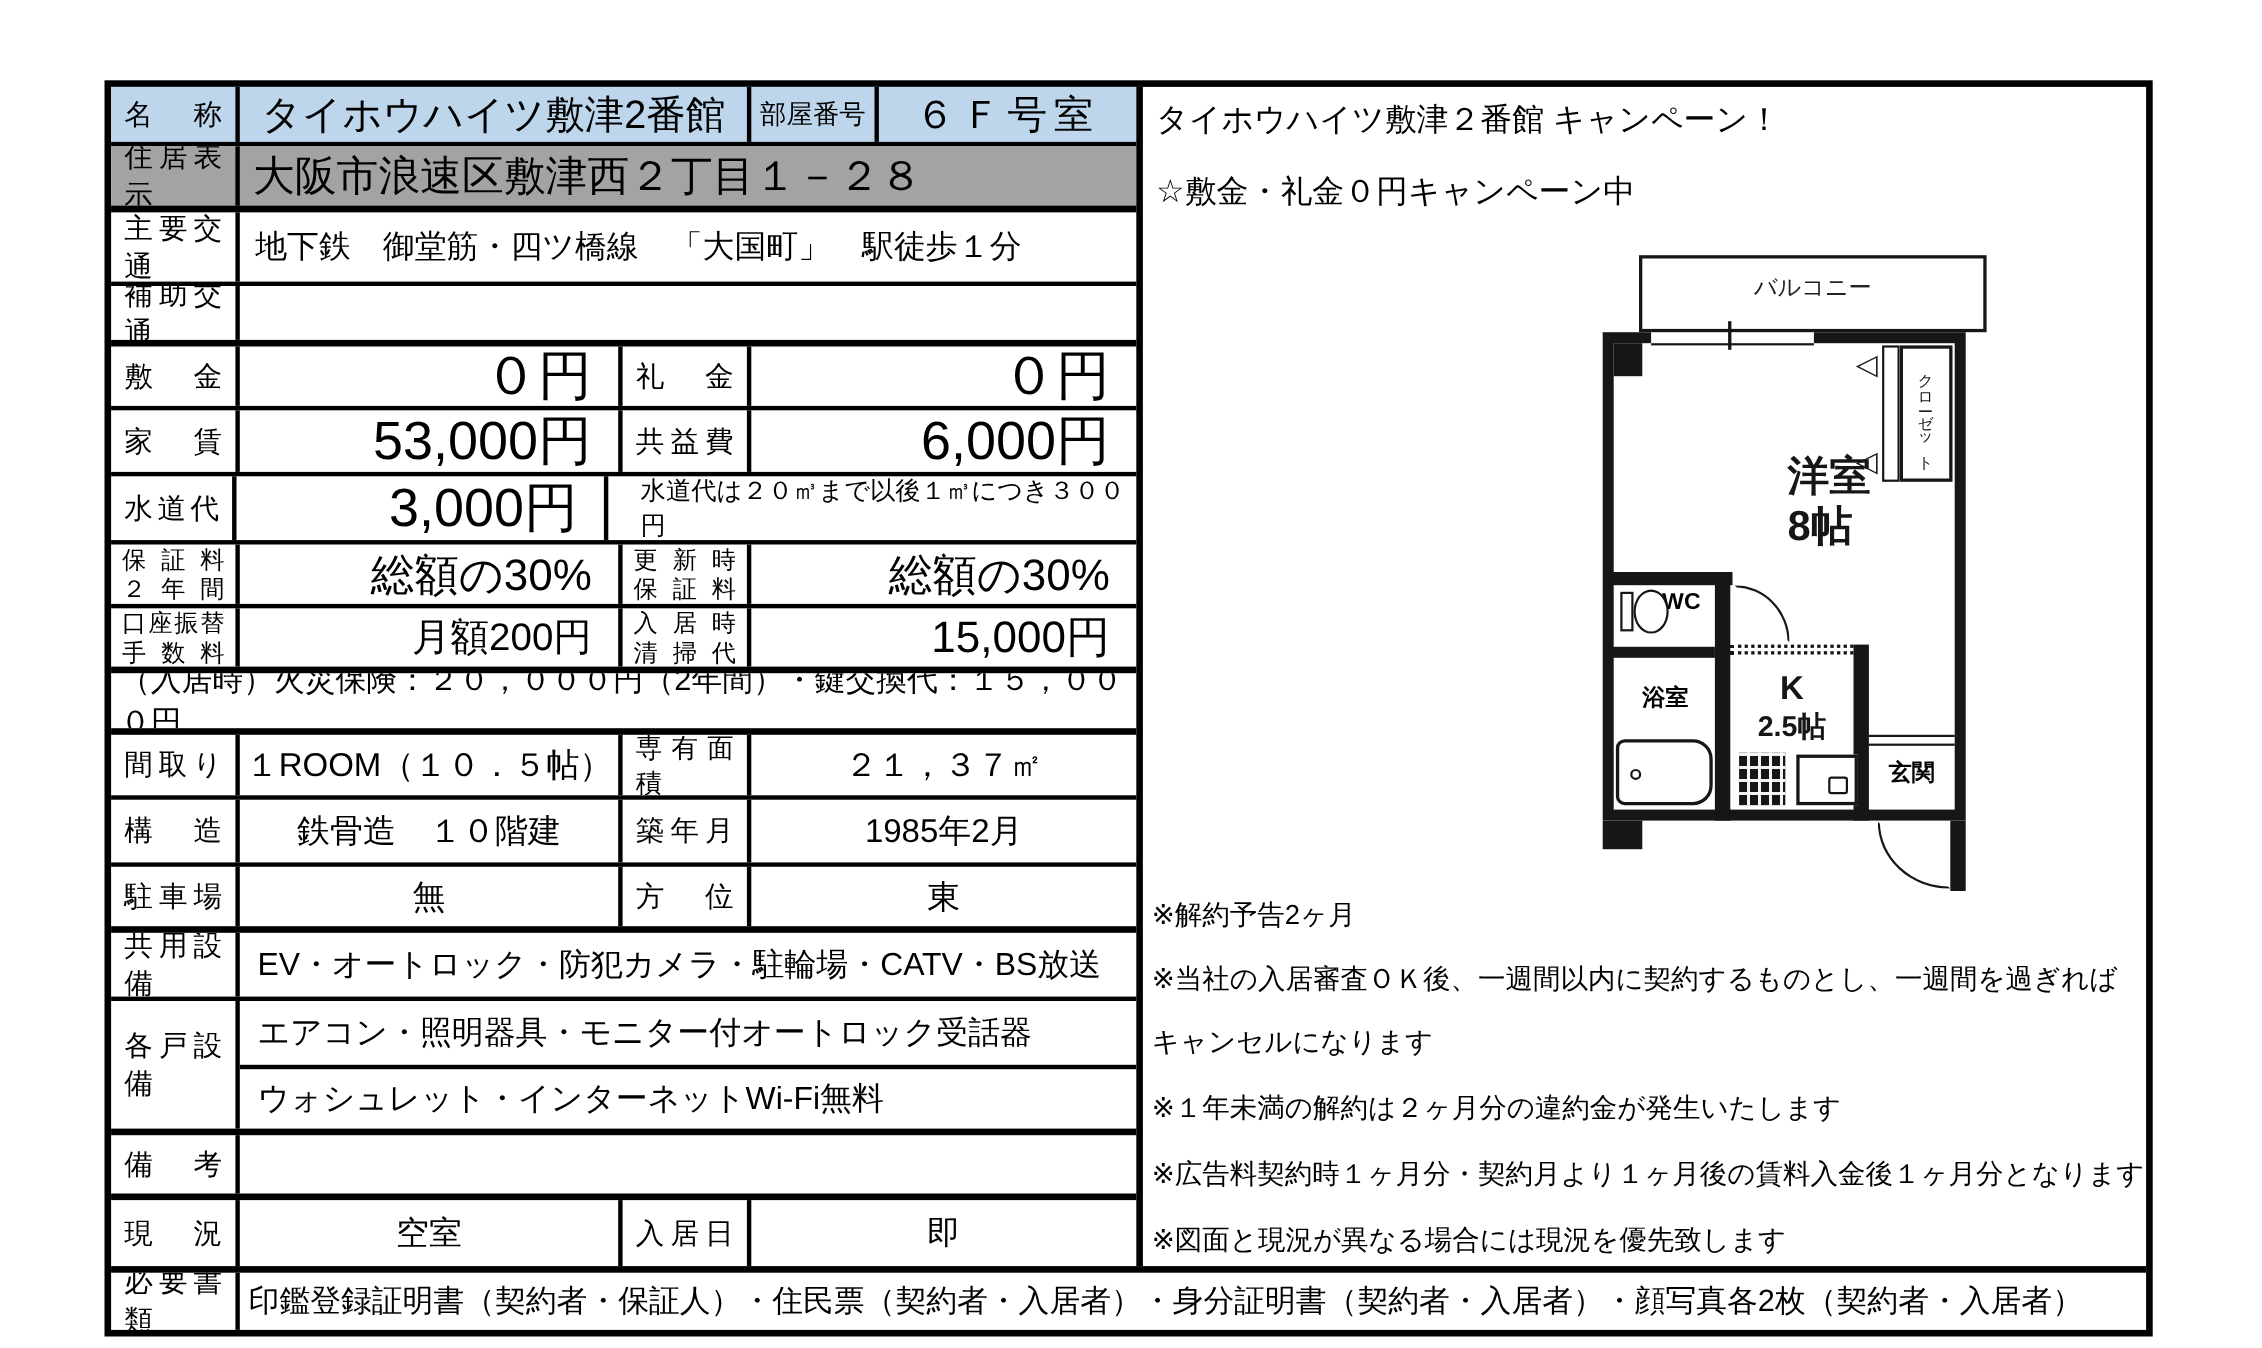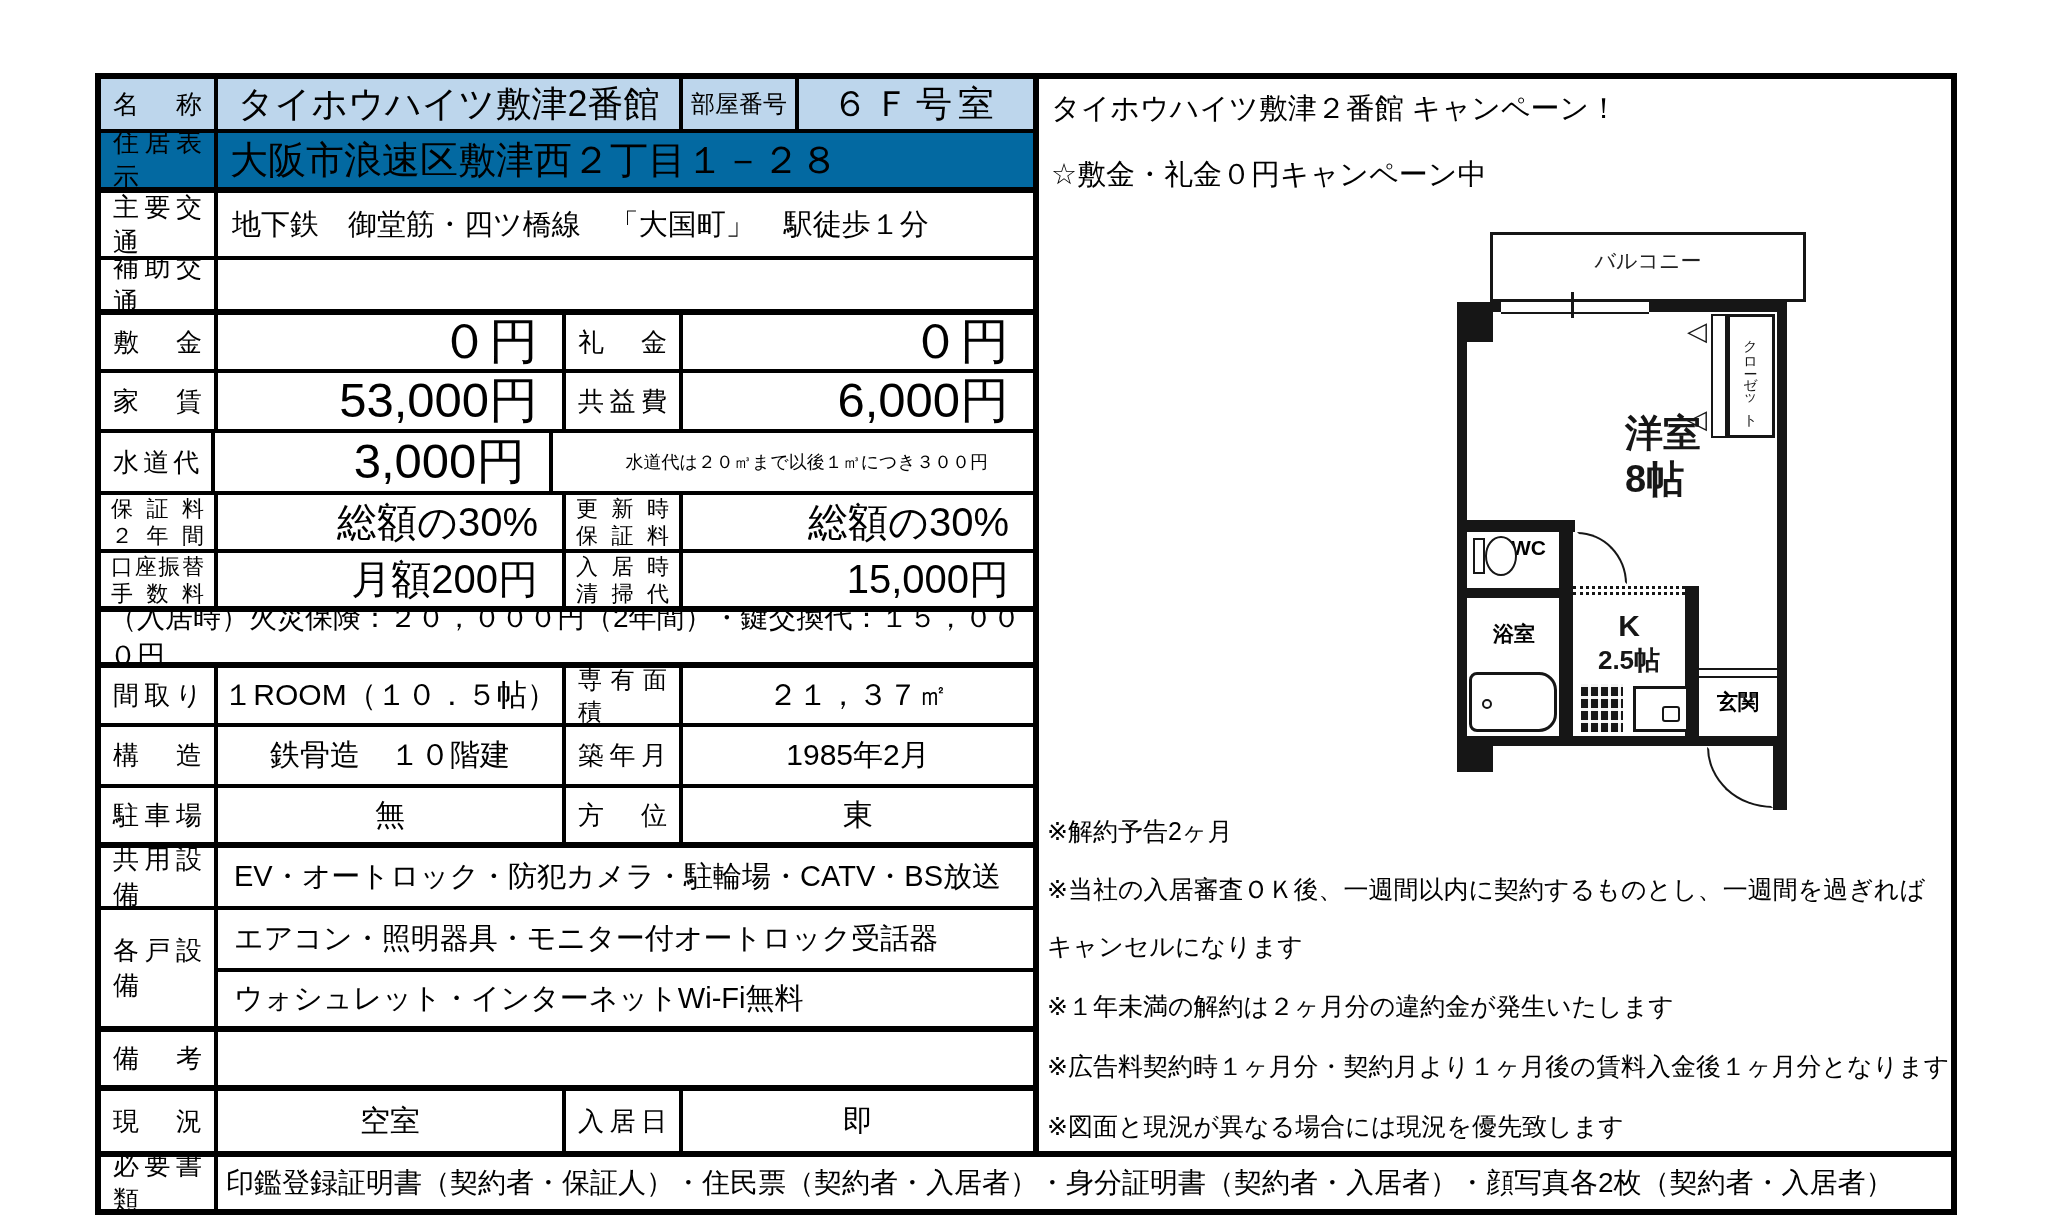--- a/index.html
+++ b/index.html
@@ -21,29 +21,29 @@
   .v1{width:348px;}
   .l2{width:117px;}
   .v2{width:350px;}
   .w1{width:465px;}
   .wval{width:234px;}
   .fullc{width:932px;}
   .big{font-size:49px;justify-content:flex-end;padding-right:24px;}
   .mid{font-size:30px;justify-content:center;}
   .leftv{font-size:29px;padding-left:14px;}
   .addr{font-size:38px;padding-left:12px;}
-  .notecell{font-size:18px;justify-content:center;padding:0 2px;margin-left:27px;}
+  .notecell{font-size:23px;justify-content:center;padding:0 2px;margin-left:27px;}
   .name-v{font-size:36px;justify-content:center;}
   .roomno-l{width:116px;padding:0 8px;font-size:24px;justify-content:center;}
   .roomno-l .just{display:block;width:100%;text-align:justify;text-align-last:justify;}
   .roomno-v{font-size:36px;justify-content:center;letter-spacing:6px;}
   .inscell{font-size:28px;padding-left:8px;}
   .facil{font-size:29px;padding-left:16px;}
   .blue{background:#bdd6ec;}
-  .gray{background:#0369a1;}
+  .gray{background:#a3a3a3;}
   .stack{flex-direction:column;align-items:stretch;padding:0;}
   .sub{display:flex;align-items:center;box-sizing:border-box;}
   .sub.divid{border-bottom:4px solid #000;}
   
   .docsrow{position:absolute;left:0;bottom:0;width:1850px;height:58px;border-top:6px solid #000;
            display:flex;box-sizing:border-box;}
   .docsrow .lab{height:100%;}
   .docsrow .dv{width:1733px;font-size:28px;padding-left:8px;display:flex;align-items:center;border-right:0;}
   
   .side{position:absolute;left:932px;top:0;width:918px;height:1072px;border-left:6px solid #000;box-sizing:border-box;}
@@ -179,21 +179,21 @@
           <span class="just">保証料</span>
         </div>
         <div class="c v2 big end" style="font-size:40px">総額の30%</div>
       </div>
 
       <div class="row thick" style="height:59px">
         <div class="c lab2">
           <span class="just">口座振替</span>
           <span class="just">手数料</span>
         </div>
-        <div class="c v1 big" style="font-size:40px">月額200円</div>
+        <div class="c v1 big" style="font-size:35px">月額200円</div>
         <div class="c l2 lab2">
           <span class="just">入居時</span>
           <span class="just">清掃代</span>
         </div>
         <div class="c v2 big end" style="font-size:40px">15,000円</div>
       </div>
 
       <div class="row thick" style="height:56px">
         <div class="c fullc inscell end">（入居時）火災保険：２０，０００円（2年間）・鍵交換代：１５，０００円</div>
       </div>

